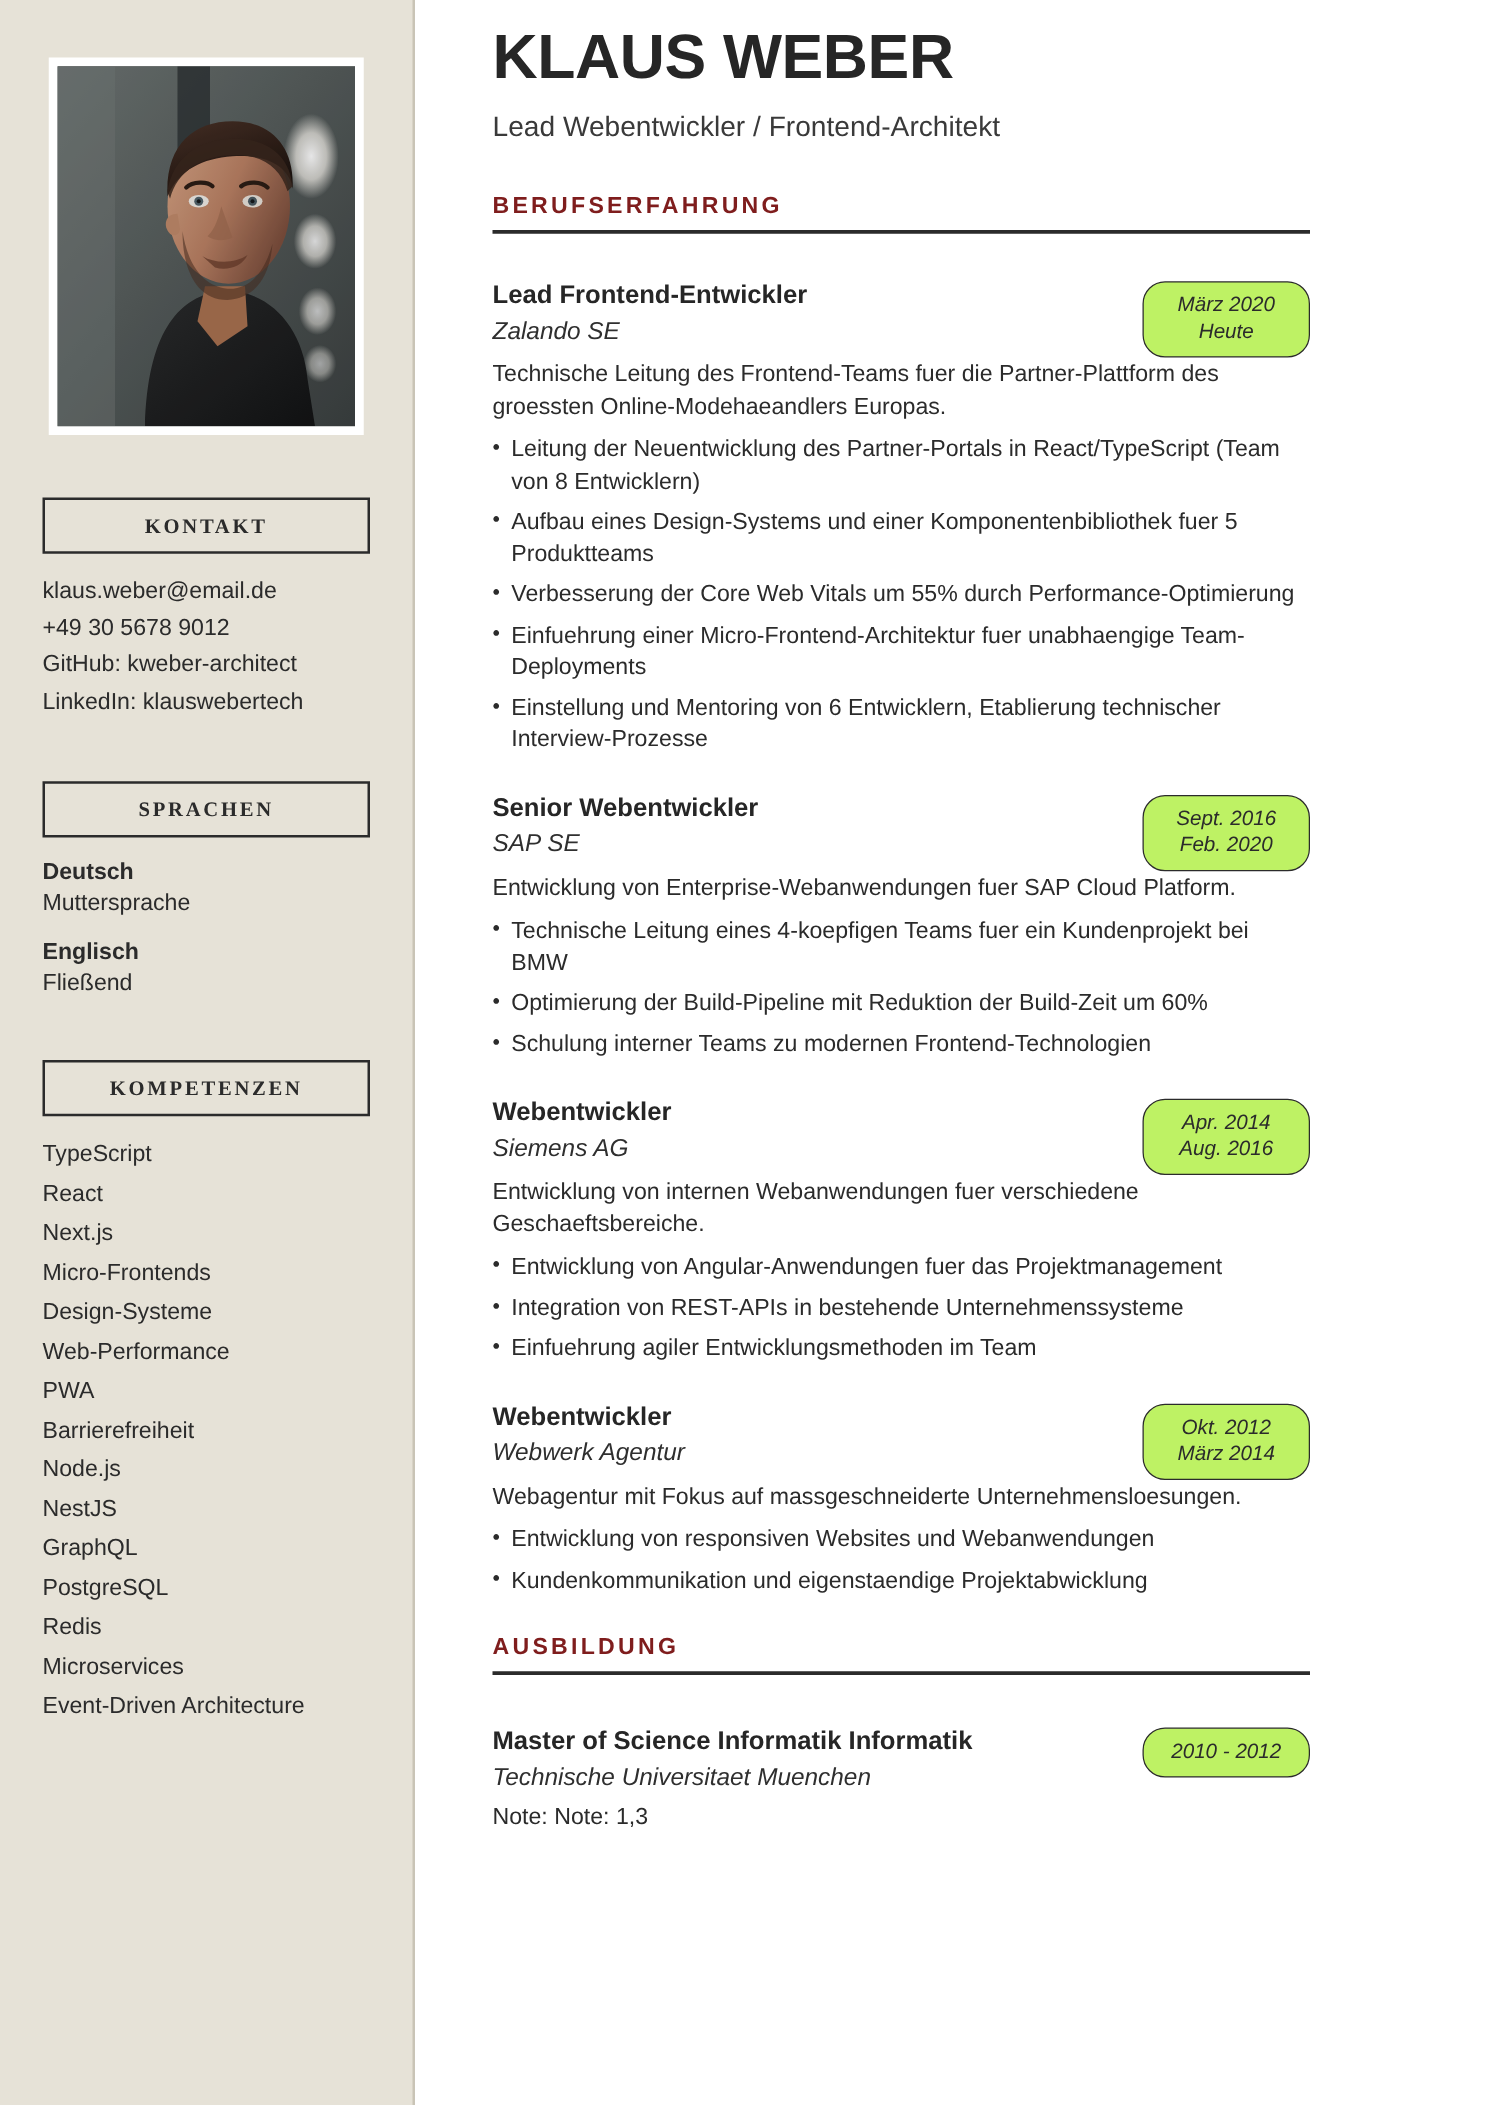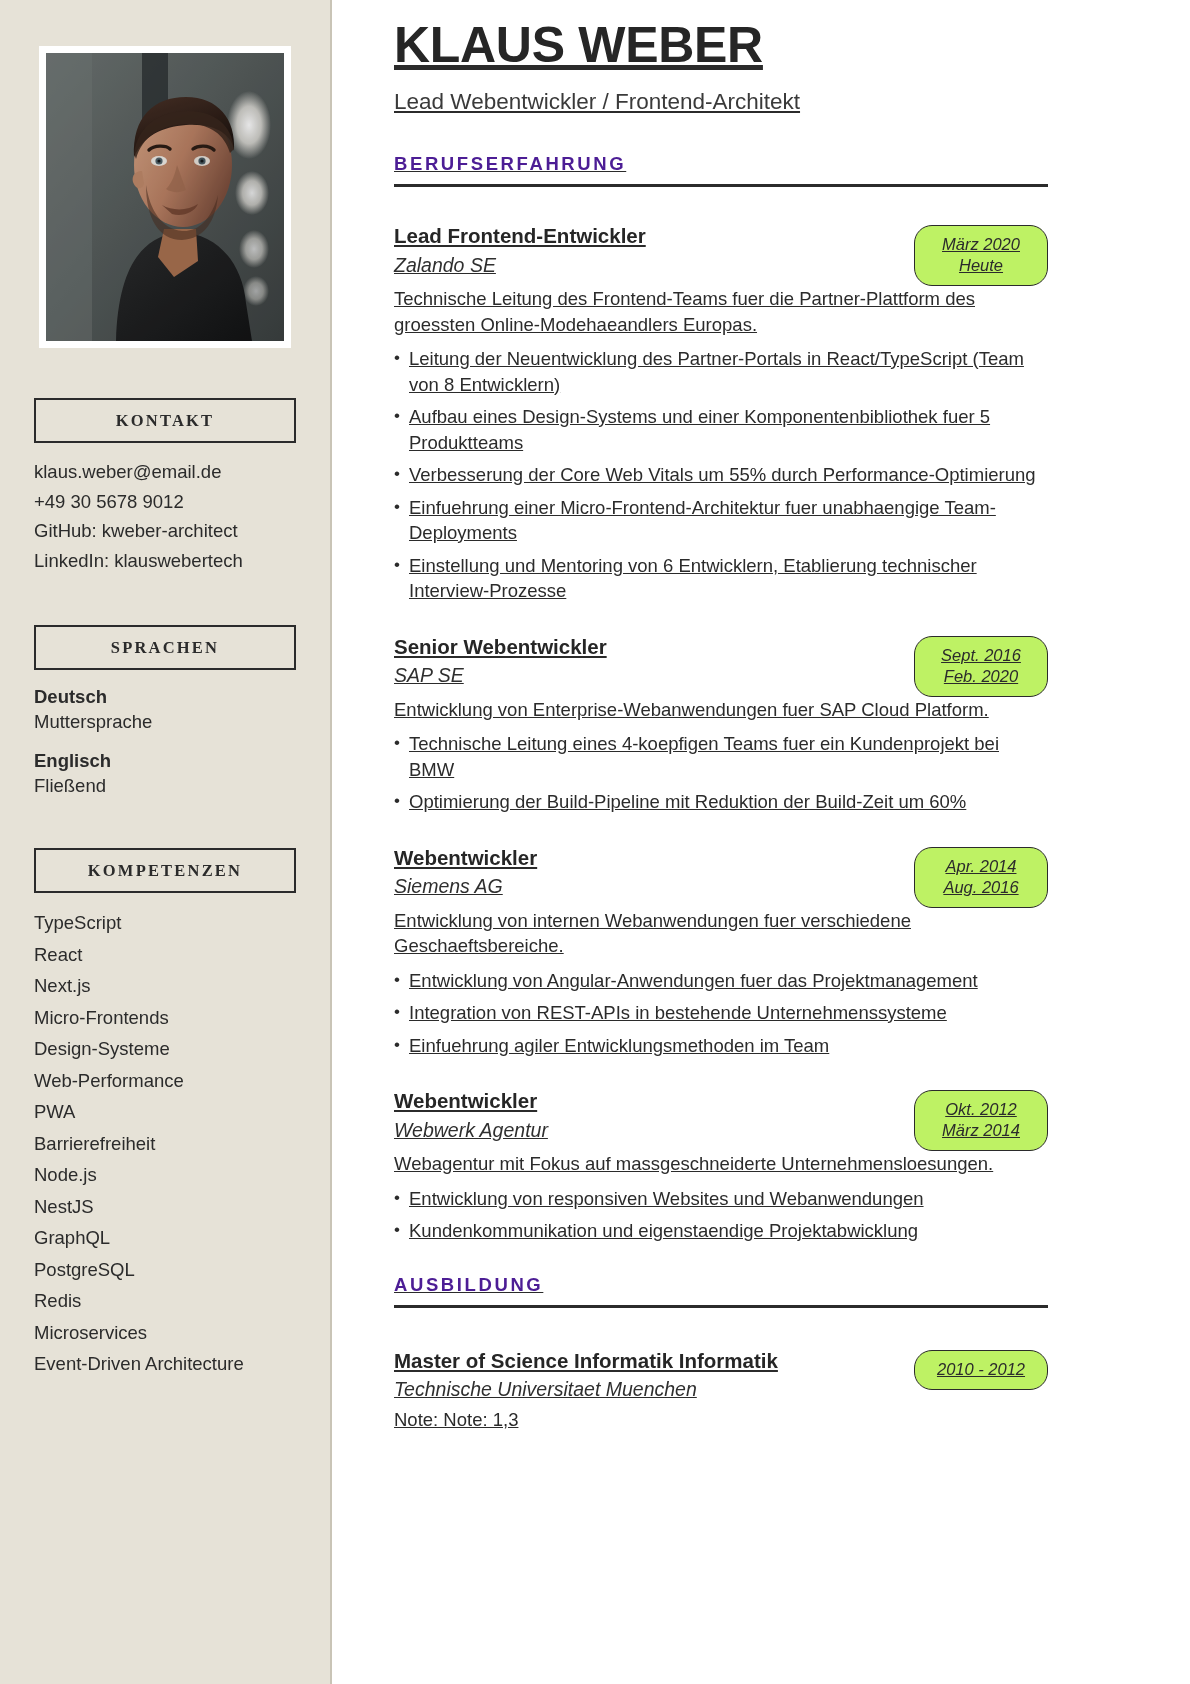--- a/index.html
+++ b/index.html
@@ -77,41 +77,40 @@
     font-size: 18.5px;
     line-height: 31.5px;
   }
 
   
   .main {
     flex: 1 1 auto;
     box-sizing: border-box;
     padding: 18px 142px 0 62px;
     position: relative;
-    text-decoration: underline;
   }
   .name {
     font-size: 50px;
     font-weight: bold;
     letter-spacing: -0.3px;
     margin: 0 0 16px 0;
     color: #262626;
     line-height: 1.08;
   }
   .subtitle {
     font-size: 22.5px;
     color: #3a3a3a;
     margin: 0 0 38px 0;
     line-height: 1.2;
   }
   .section-title {
     font-size: 18.5px;
     font-weight: bold;
     letter-spacing: 2.6px;
-    color: #4c1d95;
+    color: #7f1d1d;
     border-bottom: 3px solid #2b2b2b;
     padding-bottom: 9px;
     margin-bottom: 36px;
   }
   .section-title.ausbildung { margin-bottom: 40px; margin-top: 24px; }
 
   .entry { margin-bottom: 30px; position: relative; }
   .entry-head {
     display: flex;
     justify-content: space-between;
@@ -316,20 +315,21 @@
         </div>
         <div class="date-box">
           <div>Sept. 2016</div>
           <div>Feb. 2020</div>
         </div>
       </div>
       <div class="entry-desc">Entwicklung von Enterprise-Webanwendungen fuer SAP Cloud Platform.</div>
       <ul class="bullets">
         <li>Technische Leitung eines 4-koepfigen Teams fuer ein Kundenprojekt bei BMW</li>
         <li>Optimierung der Build-Pipeline mit Reduktion der Build-Zeit um 60%</li>
+        <li>Schulung interner Teams zu modernen Frontend-Technologien</li>
       </ul>
     </div>
 
     <div class="entry">
       <div class="entry-head">
         <div class="entry-left">
           <div class="entry-title">Webentwickler</div>
           <div class="entry-org">Siemens AG</div>
         </div>
         <div class="date-box">

